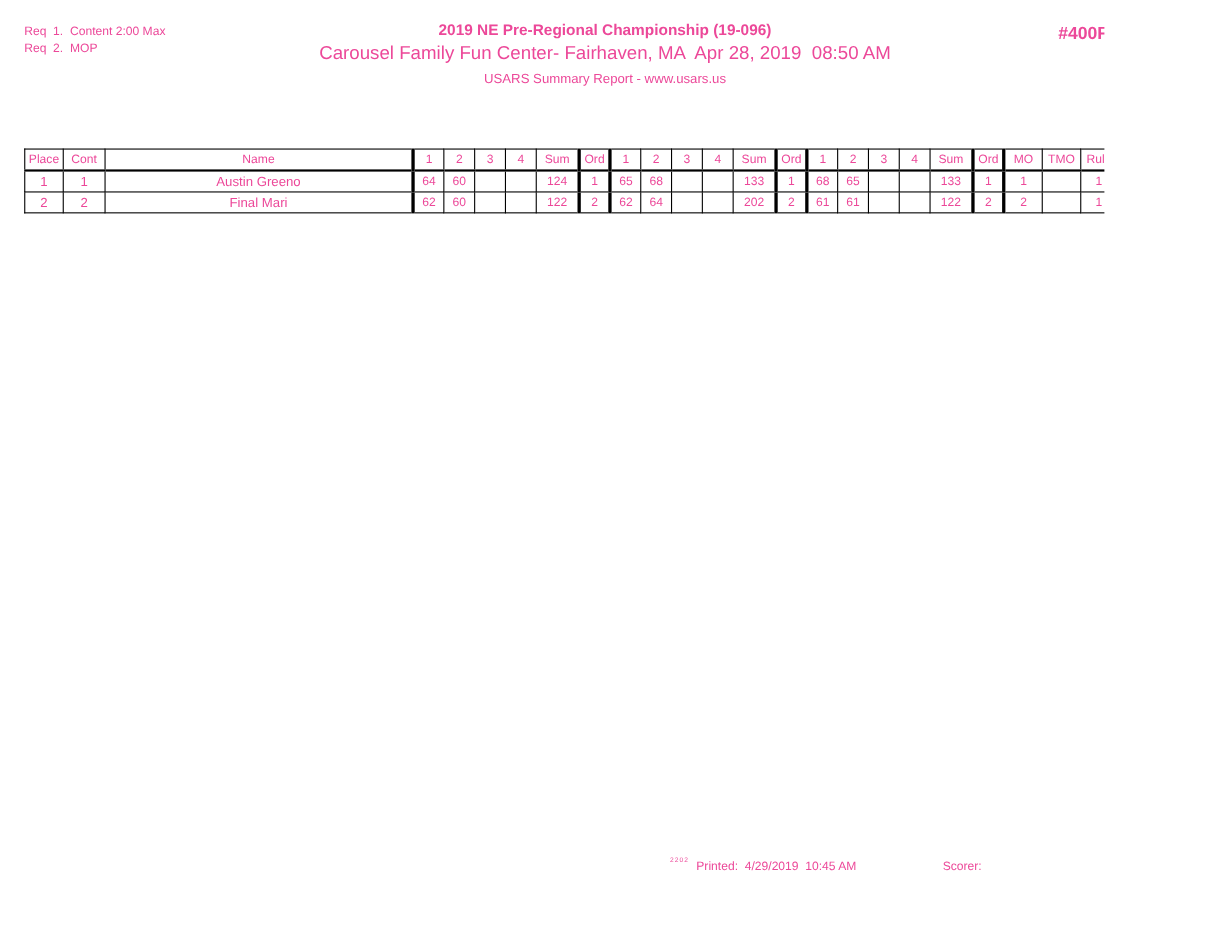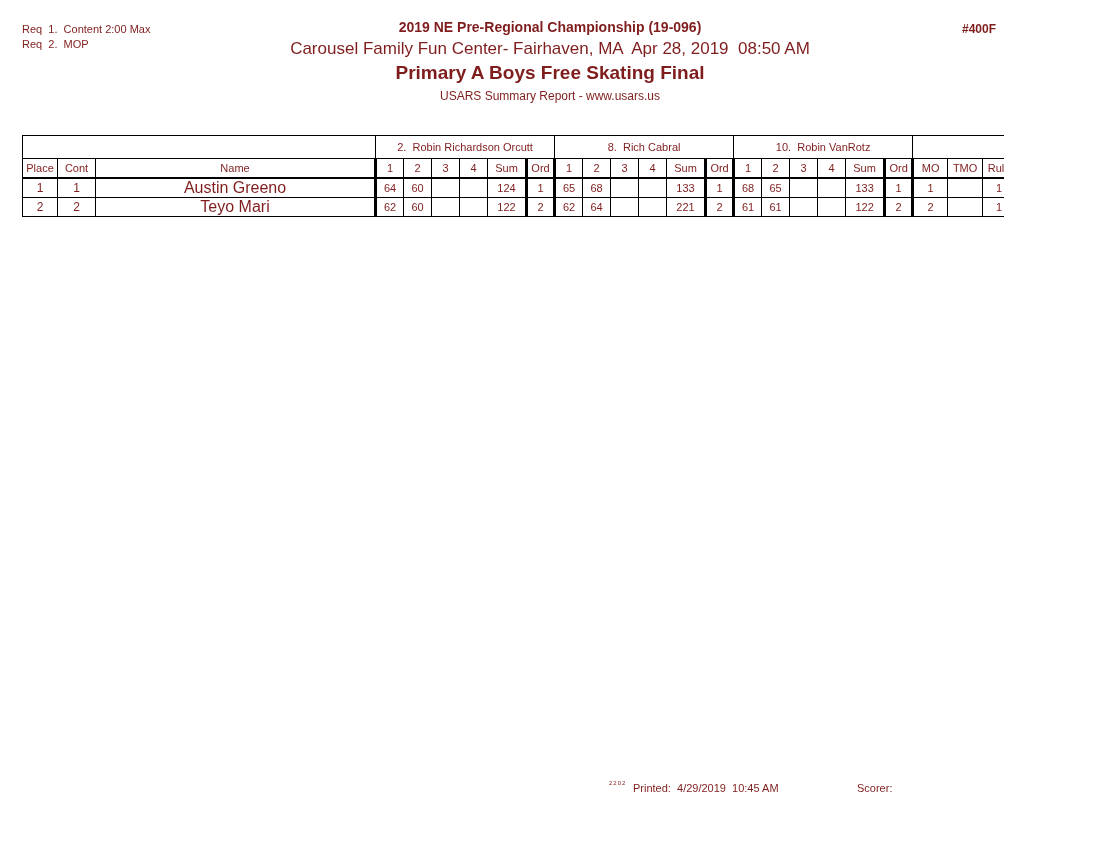--- a/index.html
+++ b/index.html
@@ -5,39 +5,39 @@
   html, body {
     margin: 0;
     padding: 0;
     background: #ffffff;
   }
   .page {
     position: relative;
     width: 1004px;
     height: 850px;
     background: #ffffff;
-    color: #7f1d1d;
+    color: #ec4899;
     font-family: "Liberation Sans", "DejaVu Sans", sans-serif;
     overflow: hidden;
   }
   .pre { white-space: pre; }
 
   
   .req-notes {
     position: absolute;
     left: 22px;
     top: 22px;
     font-size: 11px;
     line-height: 15px;
   }
   .event-number {
     position: absolute;
     left: 962px;
     top: 22px;
-    font-size: 12px;
+    font-size: 16px;
     font-weight: bold;
   }
   .title-block {
     position: absolute;
     left: 0;
     top: 16px;
     width: 1100px;
     text-align: center;
   }
   .title-line-1 { font-size: 14px; font-weight: bold; line-height: 22px; }
@@ -66,21 +66,21 @@
   }
   tr.judge-row td { height: 22px; }
   td.noborder { border: none; }
   td.judgebox {
     text-align: left;
     padding-left: 5px;
     white-space: pre;
   }
   tr.head-row th { border-bottom: 2px solid #000; }
   th.name-h, td.name-c { text-align: left; padding-left: 5px; }
-  td.name-c { font-weight: bold; font-size: 16px; }
+  td.name-c { font-weight: bold; font-size: 12px; }
   td.place-c, td.cont-c { font-weight: bold; font-size: 12px; }
   td.sum-c { text-align: right; padding-right: 3px; }
   td.ord-c { font-weight: bold; }
   td.rule-c { text-align: right; padding-right: 4px; }
   .bl3 { border-left: 3px solid #000 !important; }
 
   
   .footer {
     position: absolute;
     left: 0;
@@ -107,21 +107,20 @@
   <div class="req-notes">
     <div class="pre">Req  1.  Content 2:00 Max</div>
     <div class="pre">Req  2.  MOP</div>
   </div>
 
   <div class="event-number">#400F</div>
 
   <div class="title-block">
     <div class="title-line-1">2019 NE Pre-Regional Championship (19-096)</div>
     <div class="title-line-2 pre">Carousel Family Fun Center- Fairhaven, MA  Apr 28, 2019  08:50 AM</div>
-    <div class="title-line-3">Primary A Boys Free Skating Final</div>
     <div class="title-line-4">USARS Summary Report - www.usars.us</div>
   </div>
 
   <table class="results">
     <colgroup>
       <col style="width:35px">
         <col style="width:38px">
         <col style="width:280px">
       <col style="width:28px">
         <col style="width:28px">
@@ -141,27 +140,20 @@
         <col style="width:28px">
         <col style="width:39px">
         <col style="width:28px">
       <col style="width:35px">
         <col style="width:35px">
         <col style="width:33px">
         <col style="width:19px">
     </colgroup>
 
     <tbody>
-        <tr class="judge-row">
-      <td class="noborder" colspan="3"></td>
-      <td class="judgebox" colspan="6">2.  Robin Richardson Orcutt</td>
-      <td class="judgebox" colspan="6">8.  Rich Cabral</td>
-      <td class="judgebox" colspan="6">10.  Robin VanRotz</td>
-      <td class="noborder" colspan="4"></td>
-    </tr>
 
     <tr class="head-row">
       <th>Place</th>
       <th>Cont</th>
       <th class="name-h">Name</th>
 
       <th class="bl3">1</th>
       <th>2</th>
       <th>3</th>
       <th>4</th>
@@ -216,34 +208,34 @@
 
       <td class="bl3">1</td>
       <td></td>
       <td class="rule-c">1</td>
       <td>1</td>
     </tr>
 
     <tr class="data-row">
       <td class="place-c">2</td>
       <td class="cont-c">2</td>
-      <td class="name-c">Teyo Mari</td>
+      <td class="name-c">Final Mari</td>
 
       <td class="bl3">62</td>
       <td>60</td>
       <td></td>
       <td></td>
       <td class="sum-c">122</td>
       <td class="ord-c bl3">2</td>
 
       <td class="bl3">62</td>
       <td>64</td>
       <td></td>
       <td></td>
-      <td class="sum-c">221</td>
+      <td class="sum-c">202</td>
       <td class="ord-c bl3">2</td>
 
       <td class="bl3">61</td>
       <td>61</td>
       <td></td>
       <td></td>
       <td class="sum-c">122</td>
       <td class="ord-c bl3">2</td>
 
       <td class="bl3">2</td>

